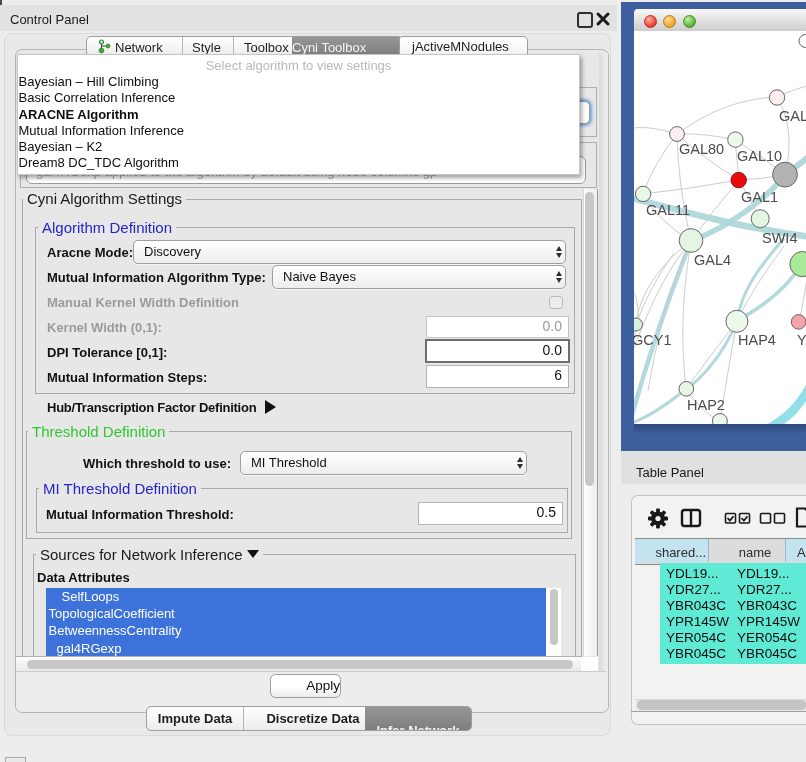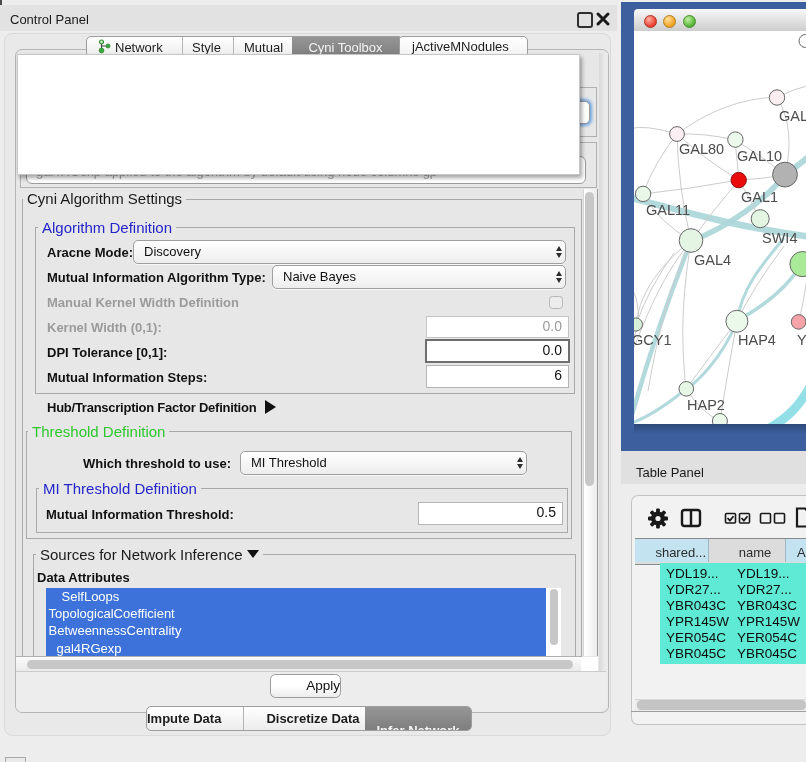--- a/index.html
+++ b/index.html
@@ -181,22 +181,22 @@
  <div style="position:absolute;left:95px;top:0;width:51px;height:19px;border-right:1px solid #b5b5b5;"></div>
  <div style="position:absolute;left:205px;top:0;width:107px;height:19px;background:linear-gradient(#969696,#7e7e7e);"></div>
  <svg style="position:absolute;left:11px;top:2px;" width="15" height="15" viewBox="0 0 15 15">
   <path d="M 3.5 4 L 3.5 11 M 3.5 7 L 9.5 7" stroke="#444" stroke-width="1.1" fill="none"></path>
   <circle cx="3.5" cy="3" r="2" fill="#cdeccd" stroke="#2c8c2c" stroke-width="1.2"></circle>
   <circle cx="3.5" cy="11.5" r="2.4" fill="#3fa73f" stroke="#2c8c2c" stroke-width="0.8"></circle>
   <circle cx="10" cy="7" r="2" fill="#3fa73f" stroke="#2c8c2c" stroke-width="0.8"></circle>
  </svg>
  <div style="position:absolute;left:28px;top:3px;font-size:13px;color:#1d1d1d;">Network</div>
  <div style="position:absolute;left:105px;top:3px;font-size:13px;color:#1d1d1d;">Style</div>
- <div style="position:absolute;left:157px;top:3px;font-size:13px;color:#1d1d1d;">Mutual</div>
- <div style="position:absolute;left:205px;top:3px;width:107px;text-align:center;font-size:13px;color:#f4f4f4;">Cyni Toolbox</div>
+ <div style="position:absolute;left:157px;top:3px;font-size:13px;color:#1d1d1d;">Toolbox</div>
+ <div style="position:absolute;left:205px;top:3px;width:107px;text-align:left;font-size:13px;color:#f4f4f4;">Cyni Toolbox</div>
 </div>
 
 <div class="a" style="left:599px;top:53px;width:9px;height:655px;background:linear-gradient(to right,#d9d9d9,#ebebeb 70%);"></div>
 
 <div class="grp" style="left:22px;top:199px;width:558px;height:457px;border-bottom:none;"></div>
 <div class="gl" style="left:23px;top:192px;color:#1a1a1a;">Cyni Algorithm Settings</div>
 
 <div class="grp" style="left:35px;top:227px;width:538px;height:165px;"></div>
 <div class="gl" style="left:38px;top:221px;color:#2525cc;">Algorithm Definition</div>
 
@@ -266,27 +266,36 @@
 <div class="a" style="left:581px;top:657px;width:17px;height:14px;background:#ffffff;"></div>
 
 <div class="a" style="left:540px;top:87px;width:55px;height:48px;border:1px solid #b0b0b0;"></div>
 <div class="a" style="left:535px;top:101px;width:53px;height:21px;background:#fff;border:1px solid #9a9a9a;border-radius:5px;box-shadow:0 0 3px 2px rgba(95,155,220,.85);"></div>
 <div class="a" style="left:20px;top:142px;width:575px;height:44px;border:1px solid #b0b0b0;"></div>
 <div class="a" style="left:26px;top:156px;width:558px;height:26px;background:#fff;border:1px solid #9a9a9a;border-radius:6px;overflow:hidden;">
  <div style="position:absolute;left:9px;top:7px;font-size:13px;color:#a8a8a8;white-space:nowrap;">gal4RGexp applied to the algorithm by default using node columns gp</div>
 </div>
 
 <div class="a" style="left:17px;top:53.5px;width:561px;height:119px;background:#ffffff;border:1px solid #c6c6c6;box-shadow:1.5px 2.5px 4px rgba(0,0,0,.35);">
+ <div style="position:absolute;left:0;top:3px;width:100%;text-align:center;font-size:13px;color:#b9b9b9;">Select algorithm to view settings</div>
+ <div style="position:absolute;left:0.5px;top:19.5px;font-size:13px;color:#0d0d0d;line-height:16.3px;white-space:nowrap;">
+  Bayesian – Hill Climbing<br>
+  Basic Correlation Inference<br>
+  <span class="b">ARACNE Algorithm</span><br>
+  Mutual Information Inference<br>
+  Bayesian – K2<br>
+  Dream8 DC_TDC Algorithm
+ </div>
 </div>
 
 <div class="a" style="left:16px;top:671px;width:590px;height:40px;background:#ededed;border-top:1px solid #cccccc;border-radius:0 0 7px 7px;"></div>
 <div class="a" style="left:270px;top:674px;width:69px;height:21.5px;border:1px solid #9c9c9c;border-radius:5.5px;
 background:linear-gradient(#ffffff,#ffffff 50%,#ececec);text-align:right;font-size:13.5px;color:#111;line-height:21px;">Apply</div>
 
 <div class="a" style="left:146px;top:705.5px;width:324px;height:23px;border:1px solid #9e9e9e;border-radius:5px;background:linear-gradient(#ffffff,#ececec);overflow:hidden;font-weight:bold;">
  <div style="position:absolute;left:0;top:0;width:95.5px;height:23px;border-right:1px solid #b5b5b5;"></div>
  <div style="position:absolute;left:218px;top:0;width:106px;height:23px;background:linear-gradient(#969696,#7e7e7e);"></div>
- <div style="position:absolute;left:0;top:4px;width:96px;font-size:13px;color:#1d1d1d;">Impute Data</div>
+ <div style="position:absolute;left:0;top:4px;width:96px;text-align:center;font-size:13px;color:#1d1d1d;">Impute Data</div>
  <div style="position:absolute;left:96px;top:4px;width:140px;text-align:center;font-size:13px;color:#1d1d1d;">Discretize Data</div>
  <div style="position:absolute;left:218px;top:16px;width:106px;text-align:center;font-size:13px;color:#f4f4f4;">Infer Network</div>
 </div>
 
 <div class="a" style="left:5px;top:757px;width:19px;height:10px;border:1.5px solid #a9a9a9;background:#e9e9e9;"></div>
 
 </body></html>

